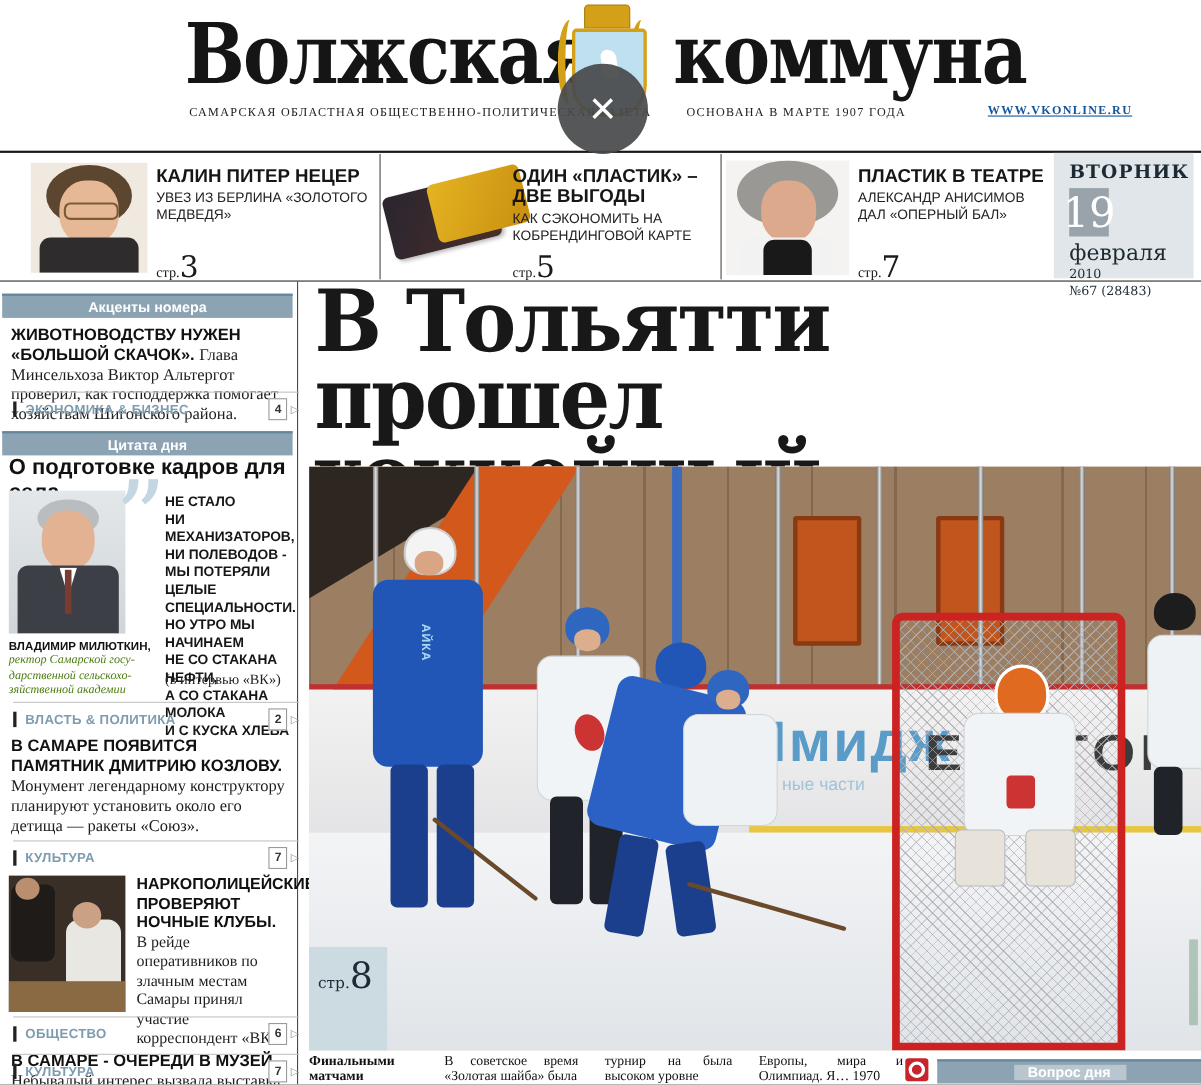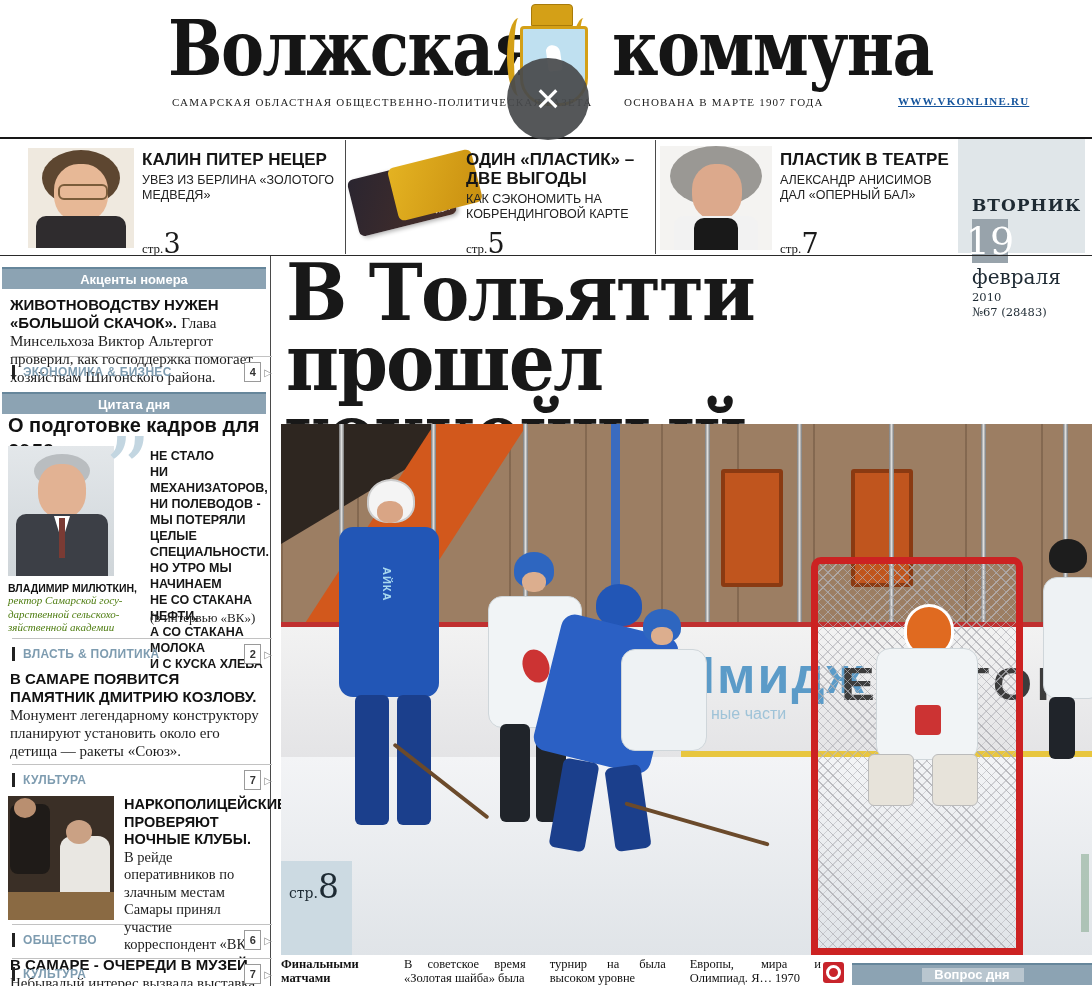--- a/index.html
+++ b/index.html
@@ -31,21 +31,21 @@
   
   .hrule{position:absolute;left:0;width:1092px;background:#181818;}
   .vrule{position:absolute;background:#4a4a4a;width:1px;}
   
   .teaser-title{font-weight:bold;font-size:17px;line-height:19px;color:#161616;}
   .teaser-sub{font-size:12.5px;line-height:15px;color:#222;margin-top:4px;}
   .tphoto{position:absolute;overflow:hidden;background:#d8d4cd;}
   
   .datebox{position:absolute;left:958px;top:139px;width:127px;height:114px;background:#e0e6e9;
            font-family:"DejaVu Serif",serif;color:#1e2a33;padding:8px 0 0 14px;box-sizing:border-box;}
-  .datebox .wd{font-weight:bold;font-size:17px;letter-spacing:1px;margin-top:48px;}
+  .datebox .wd{font-weight:bold;font-size:17px;letter-spacing:1px;}
   .datebox .daybl{width:36px;height:44px;background:#98a3ab;color:#fff;font-size:38px;
                   display:flex;align-items:center;justify-content:center;margin-top:4px;}
   .datebox .mon{font-size:20px;margin-top:2px;}
   .datebox .small{font-size:11.5px;line-height:13px;margin-top:2px;}
   
   .sidebar{position:absolute;left:0;top:256px;width:268px;height:730px;}
   .bar{position:absolute;left:2px;width:264px;height:20px;background:#8ca3b3;border-top:2px solid #66869b;
        color:#fff;font-weight:bold;font-size:13px;display:flex;align-items:center;justify-content:center;}
   .story{position:absolute;left:10px;width:252px;font-size:15px;line-height:18px;}
   .lead{font-weight:bold;font-family:"Liberation Sans",sans-serif;color:#111;}

